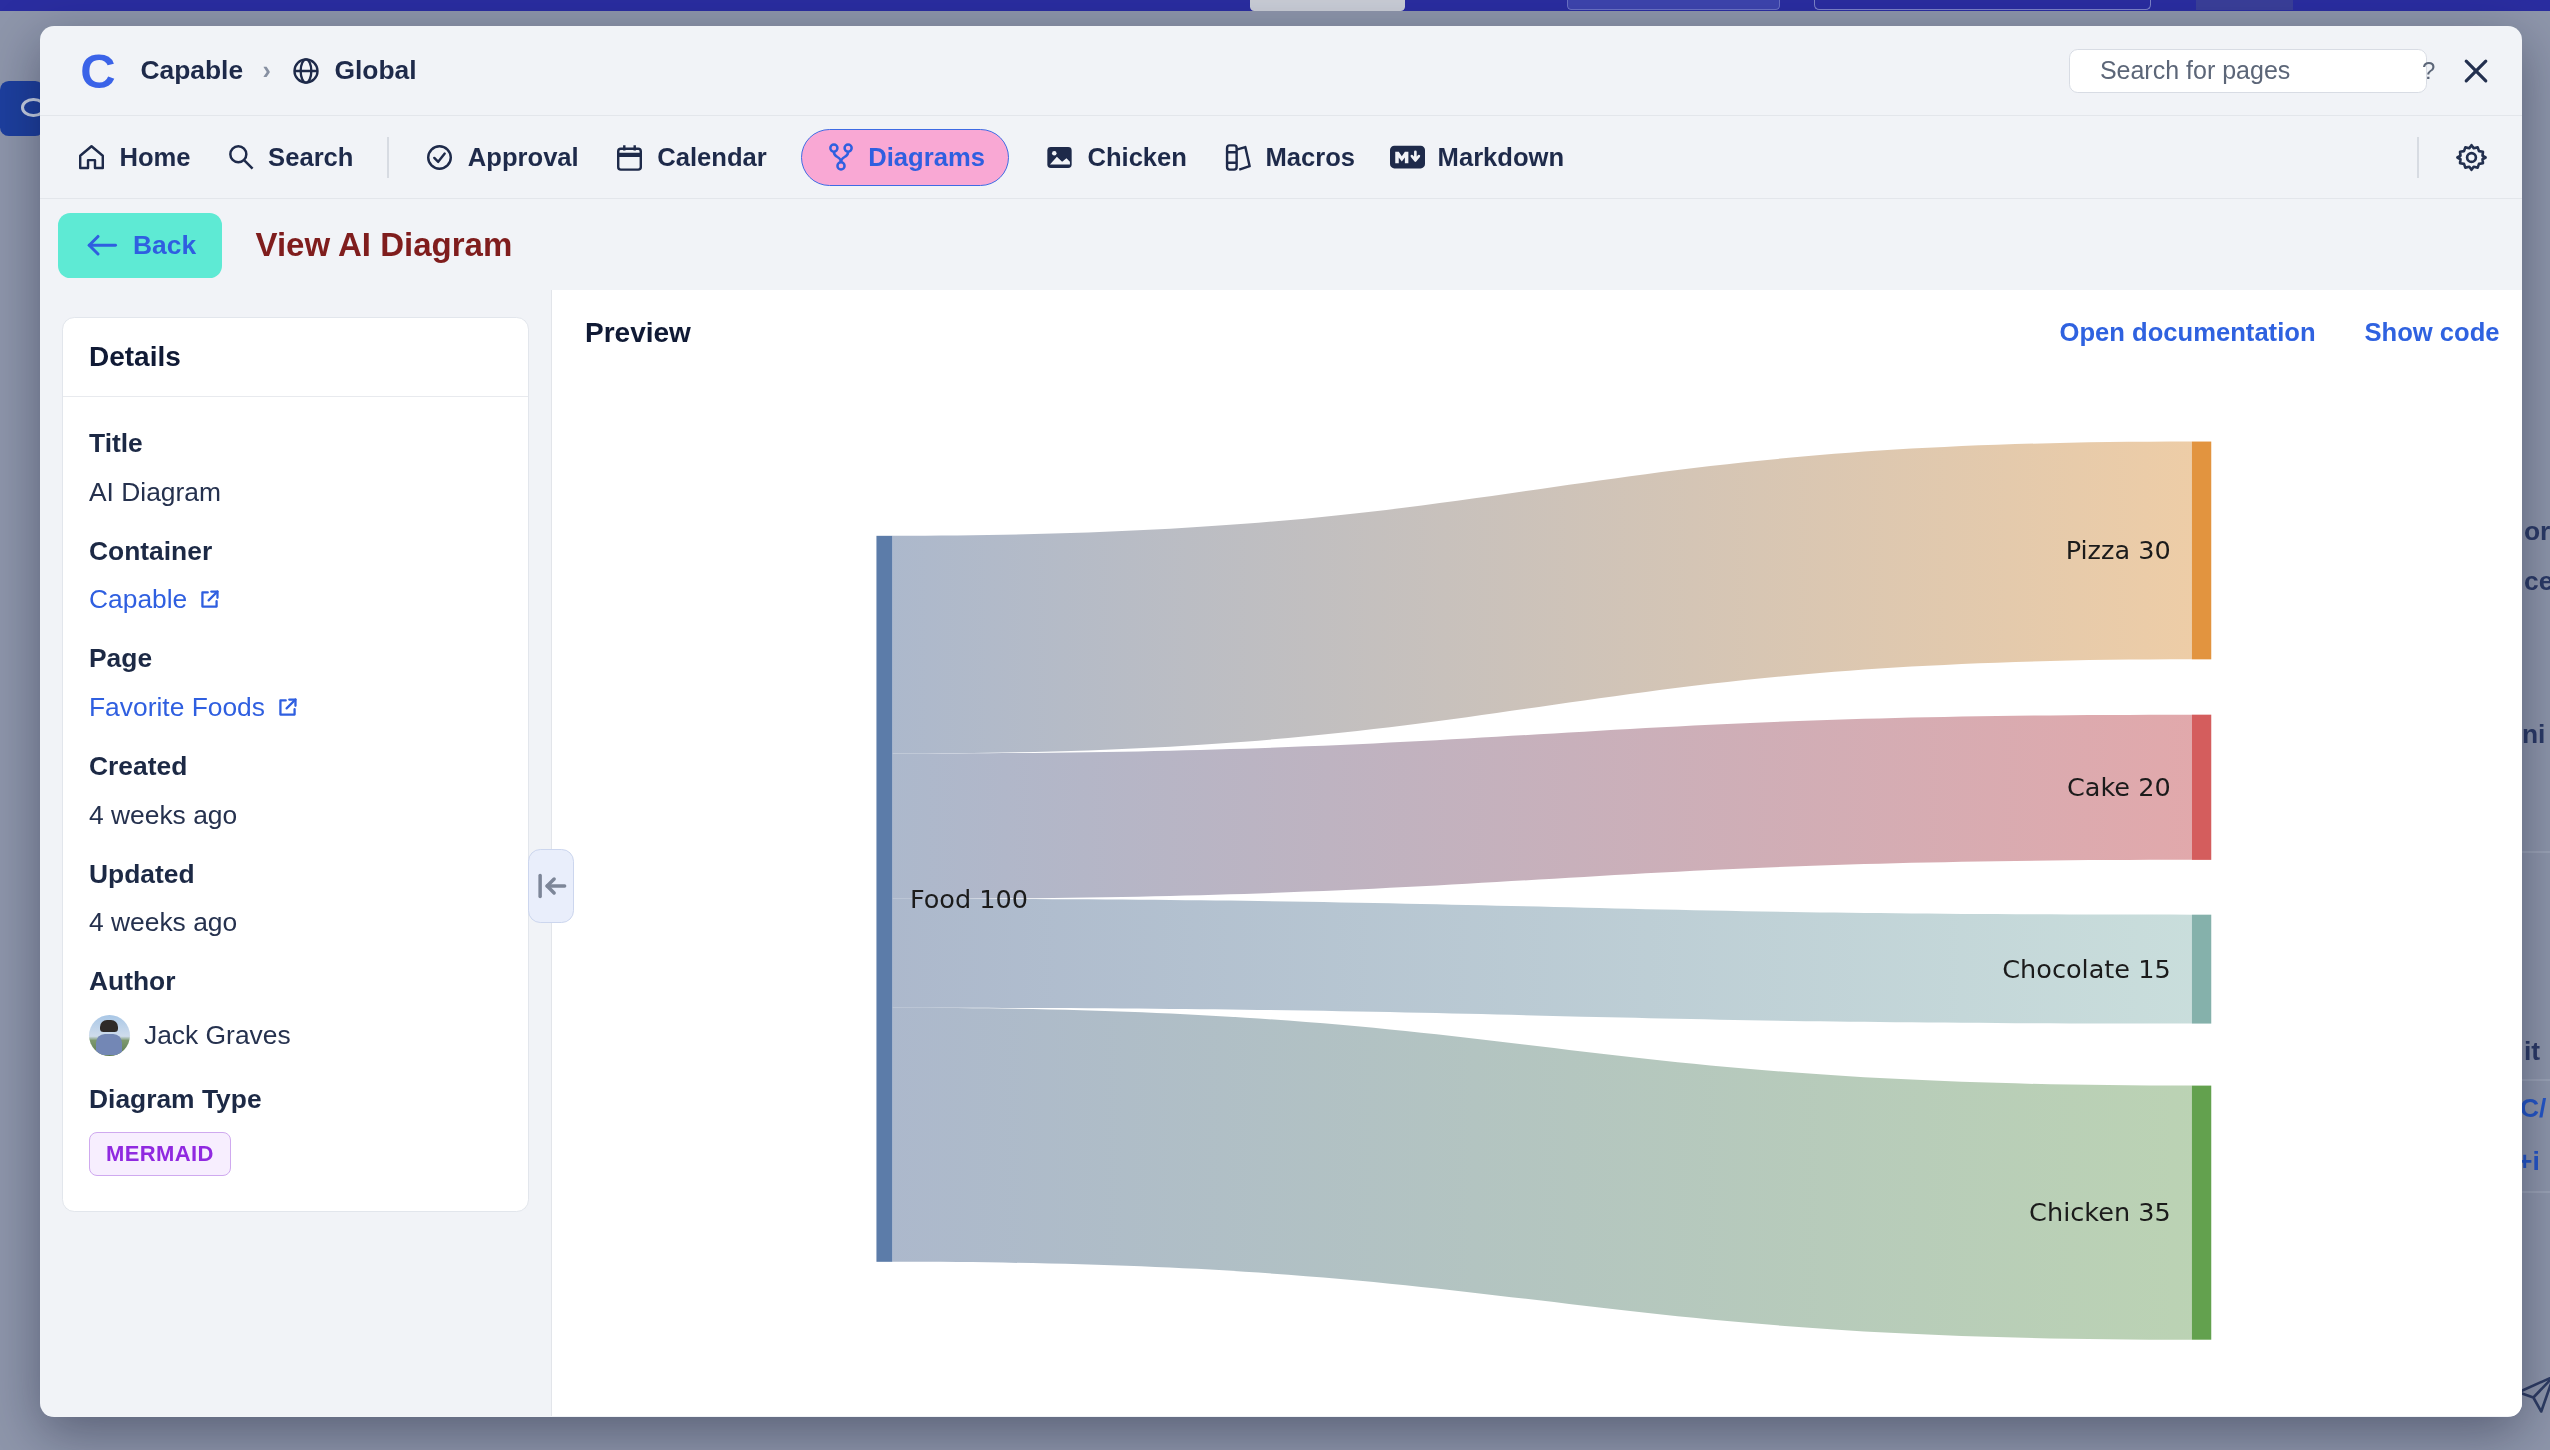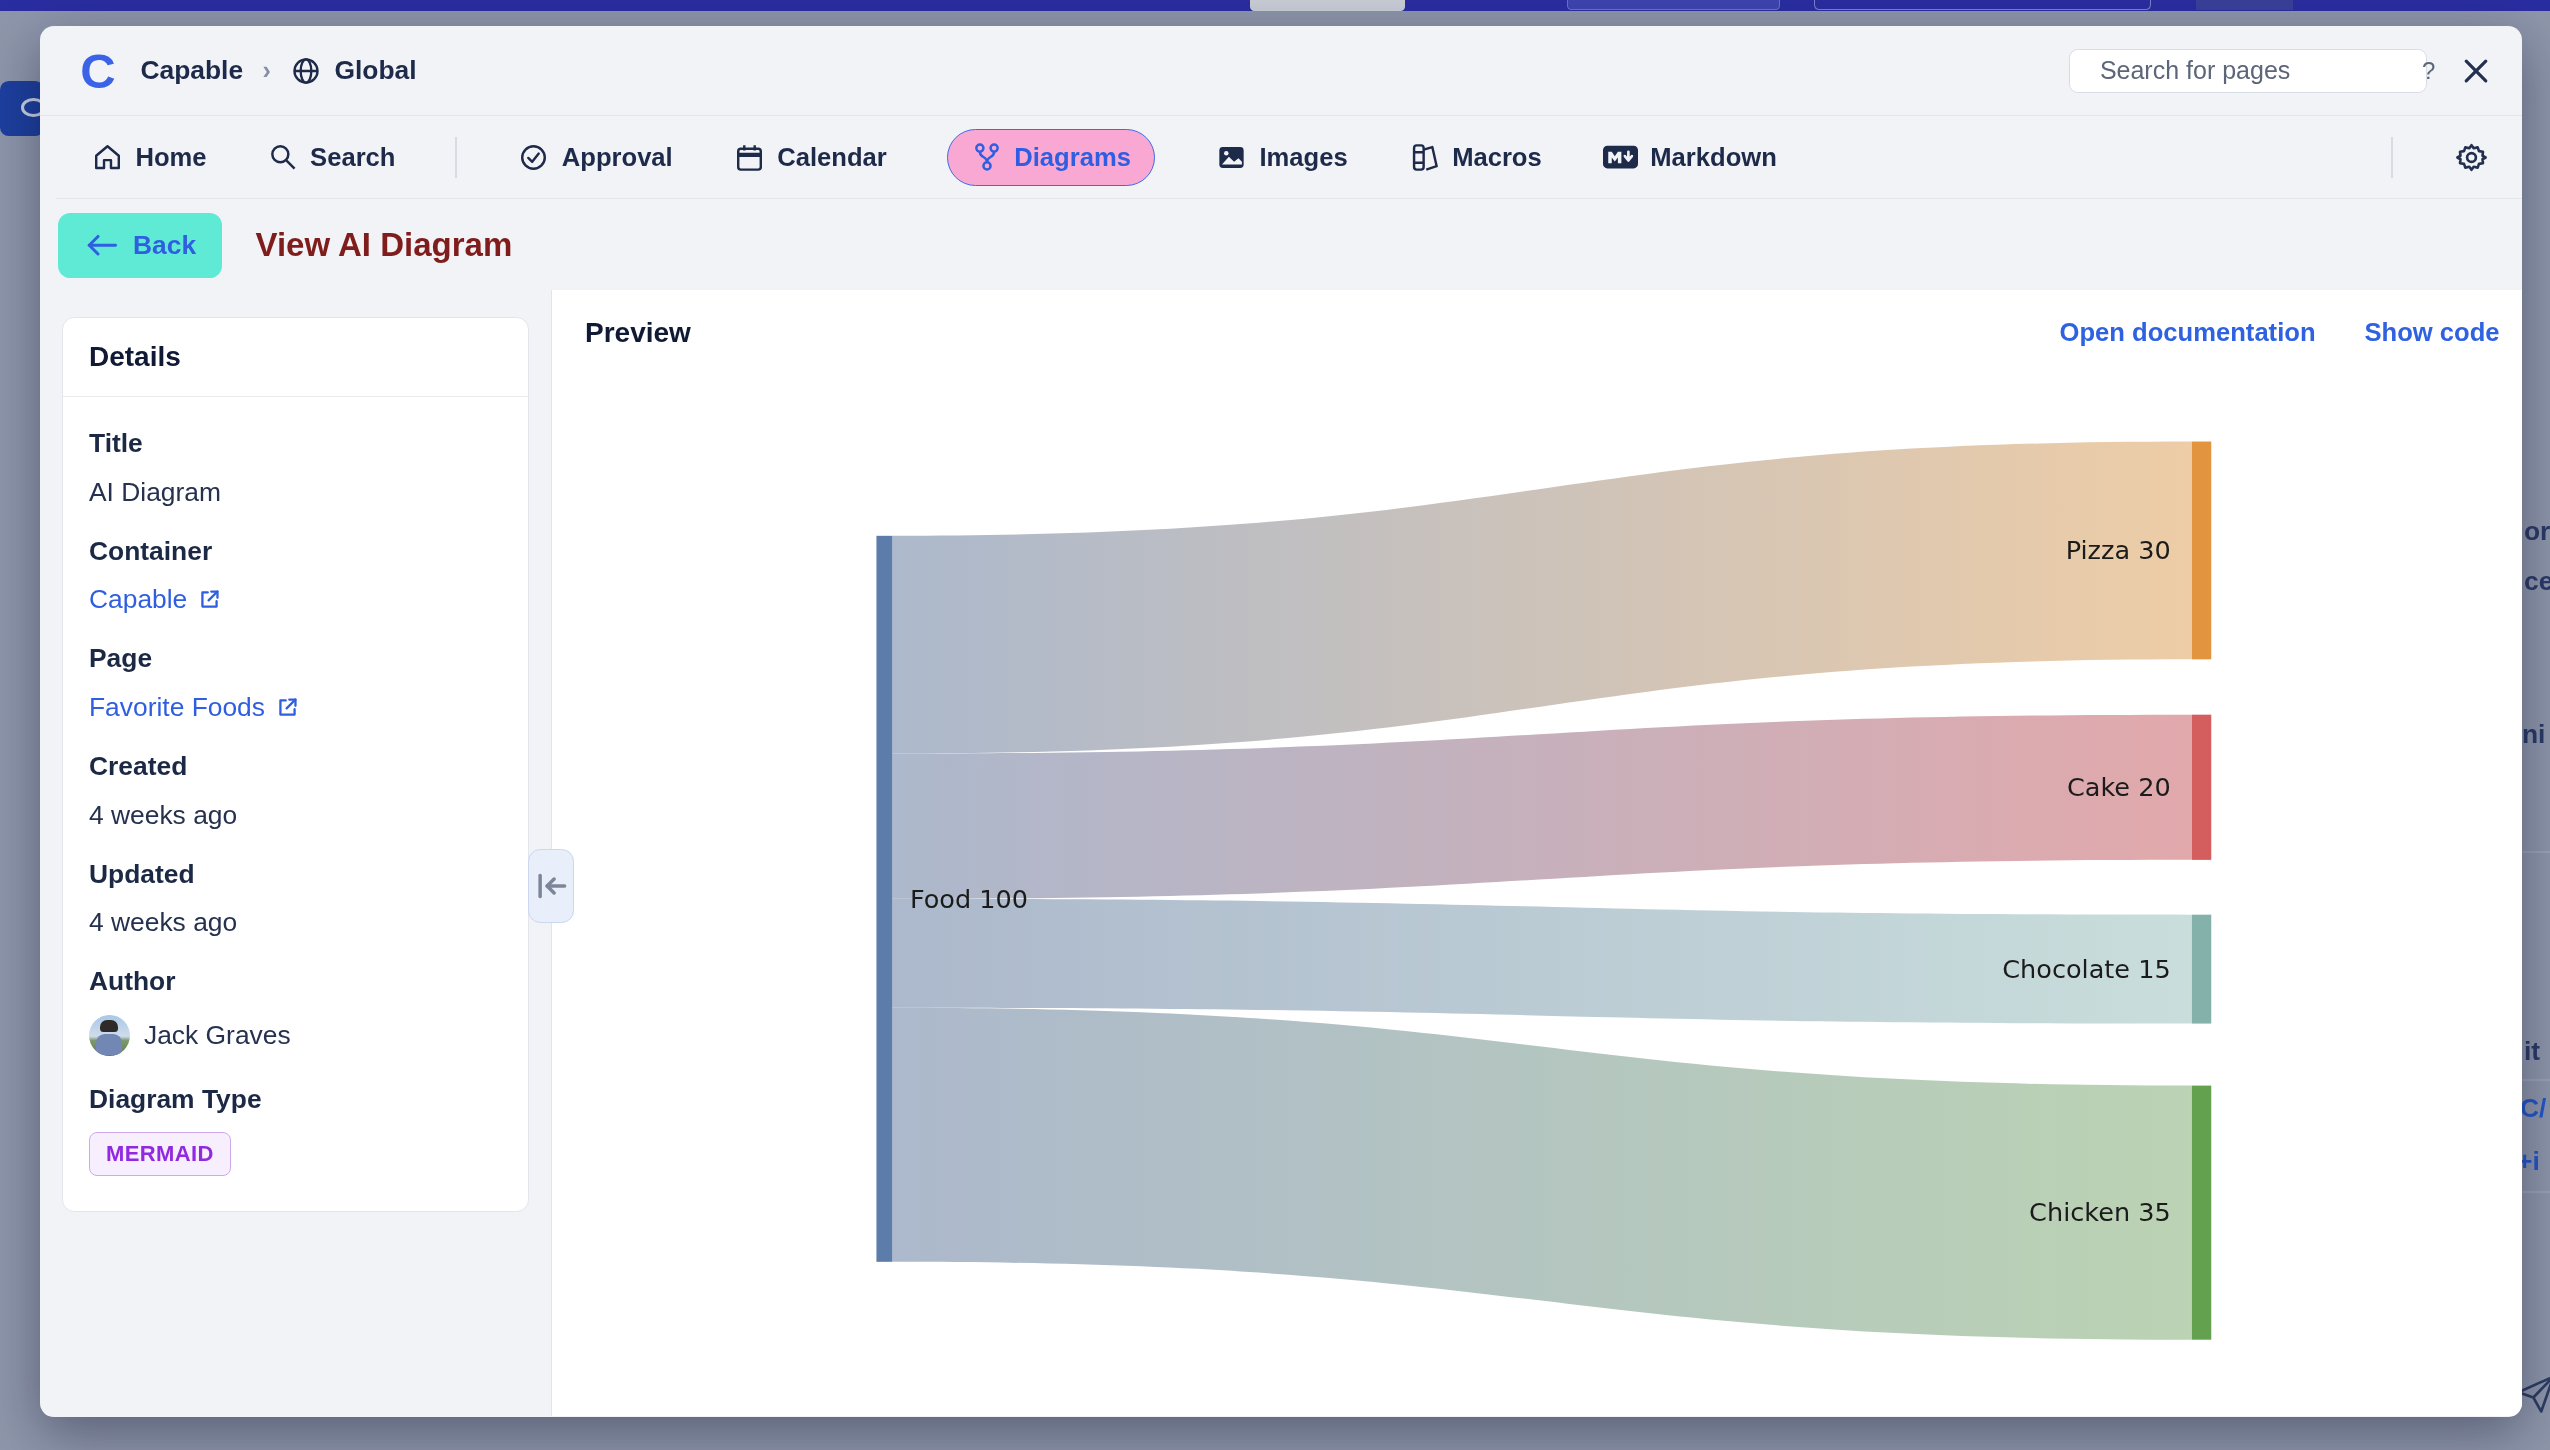--- a/index.html
+++ b/index.html
@@ -36,21 +36,21 @@
   .m-header .spacer, .m-nav .spacer { flex:1; }
   .searchbox { width:358px; height:44px; background:#fff; border:1.8px solid #d8dce4; border-radius:8.8px;
                display:flex; align-items:center; padding:0 17.6px; }
   .searchbox input { border:none; outline:none; flex:1; font-size:25px; color:#1e2a4a; background:transparent;
                      font-family:"Liberation Sans", sans-serif; margin-left:12.3px; }
   .searchbox input::placeholder { color:#5c6678; }
   .search-hint { color:#5c6678; font-size:24px; }
   .close-btn { margin-left:33px; background:none; border:none; cursor:pointer; display:flex; }
 
   
-  .m-nav { height:83px; display:flex; align-items:center; padding:0 32px 0 35px; gap:60px; border-bottom:1.8px solid #e3e6eb;margin-left:16px; }
+  .m-nav { height:83px; display:flex; align-items:center; padding:0 32px 0 35px; gap:34px; border-bottom:1.8px solid #e3e6eb; }
   .nav-item { display:flex; align-items:center; gap:11.5px; font-size:25.6px; font-weight:600; color:#1e2a4a; cursor:pointer; }
   .nav-item svg { flex:0 0 auto; }
   .nav-pill { border:1.8px solid #3f6be4; background:#f9a8d4; color:#2f5fe0; border-radius:880px; padding:11.5px 23px; }
   .nav-div { width:1.8px; height:41px; background:#d7dbe2; }
   .gear-btn { background:none; border:none; cursor:pointer; display:flex; }
 
   
   .back-row { height:92px; display:flex; align-items:center; padding:0 17.6px; }
   .back-btn { display:flex; align-items:center; gap:14px; background:#5eead4; border:none; border-radius:12.3px;
               height:65px; padding:0 26.4px; font-size:26.4px; font-weight:600; color:#2f5fe0; cursor:pointer;
@@ -191,21 +191,21 @@
         <path d="M10 12 C10 20 18 16 18 24 M26 12 C26 20 18 16 18 24"></path>
       </svg>
       <span>Diagrams</span>
     </div>
     <div class="nav-item">
       <svg width="33" height="33" viewBox="0 0 38 38">
         <rect x="5" y="7" width="28" height="24" rx="4" fill="#1e2a4a"></rect>
         <circle cx="13" cy="14" r="2.6" fill="#f1f3f7"></circle>
         <path d="M8 27 L16 18 L22 24 L27 20 L31 24 V27 Z" fill="#f1f3f7"></path>
       </svg>
-      <span>Images</span>
+      <span>Chicken</span>
     </div>
     <div class="nav-item">
       <svg width="33" height="33" viewBox="0 0 38 38" fill="none" stroke="#1e2a4a" stroke-width="2.8" stroke-linejoin="round">
         <rect x="7" y="5" width="11" height="28" rx="3"></rect>
         <line x1="7" y1="13" x2="18" y2="13"></line>
           <line x1="7" y1="25" x2="18" y2="25"></line>
         <path d="M18 10 L28 7 L33 29 L21 33"></path>
       </svg>
       <span>Macros</span>
     </div>

